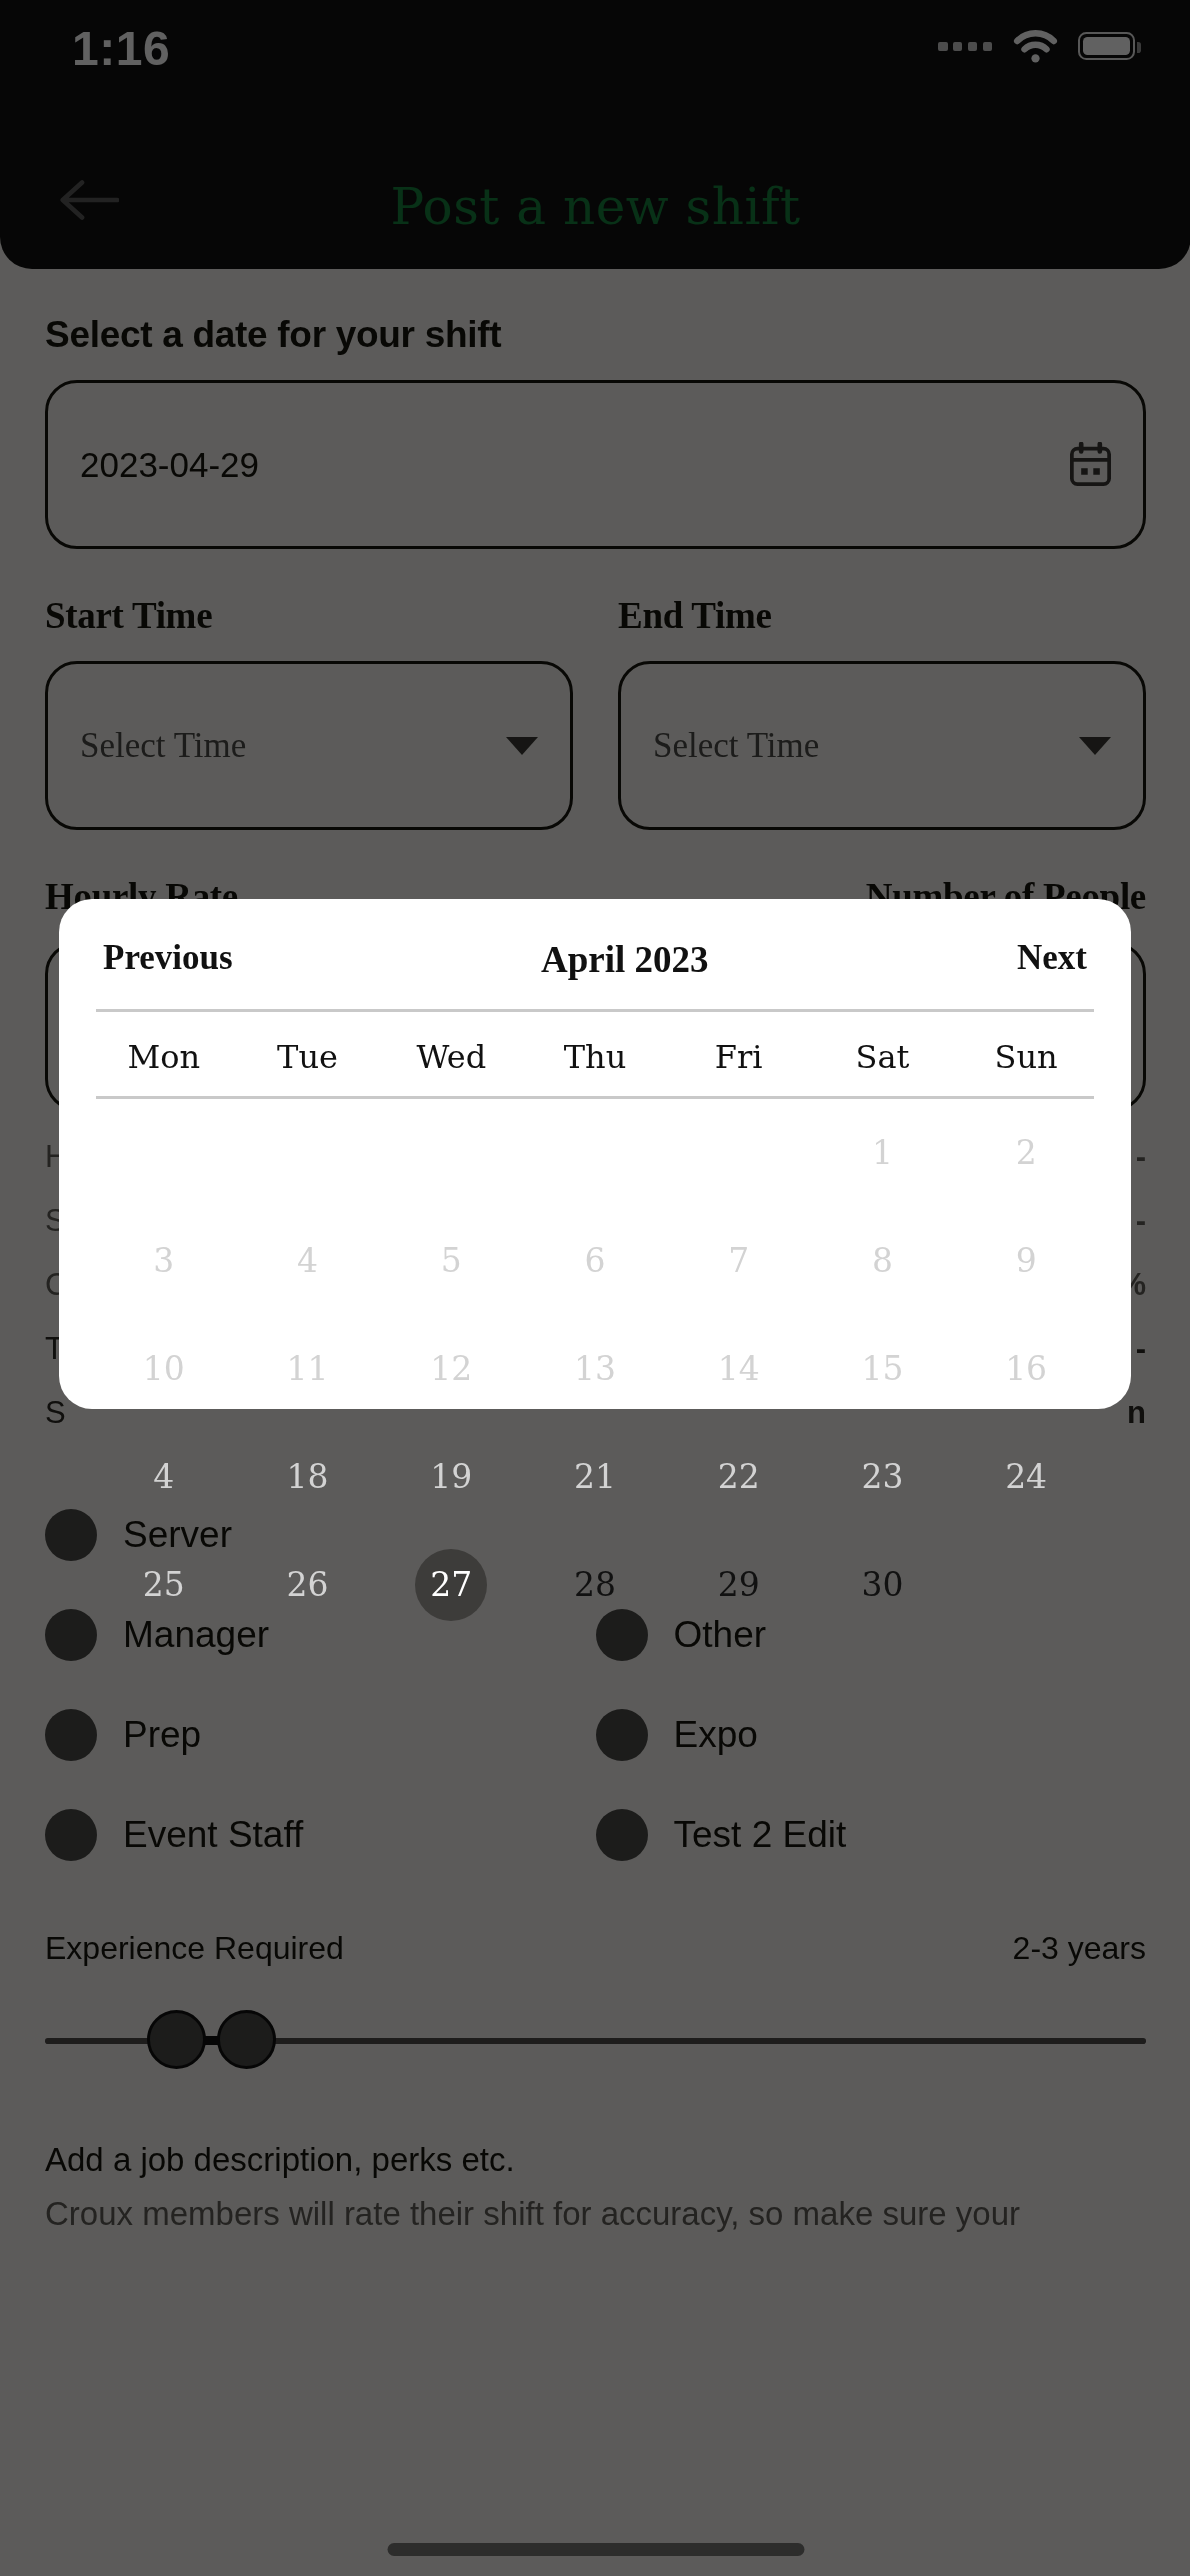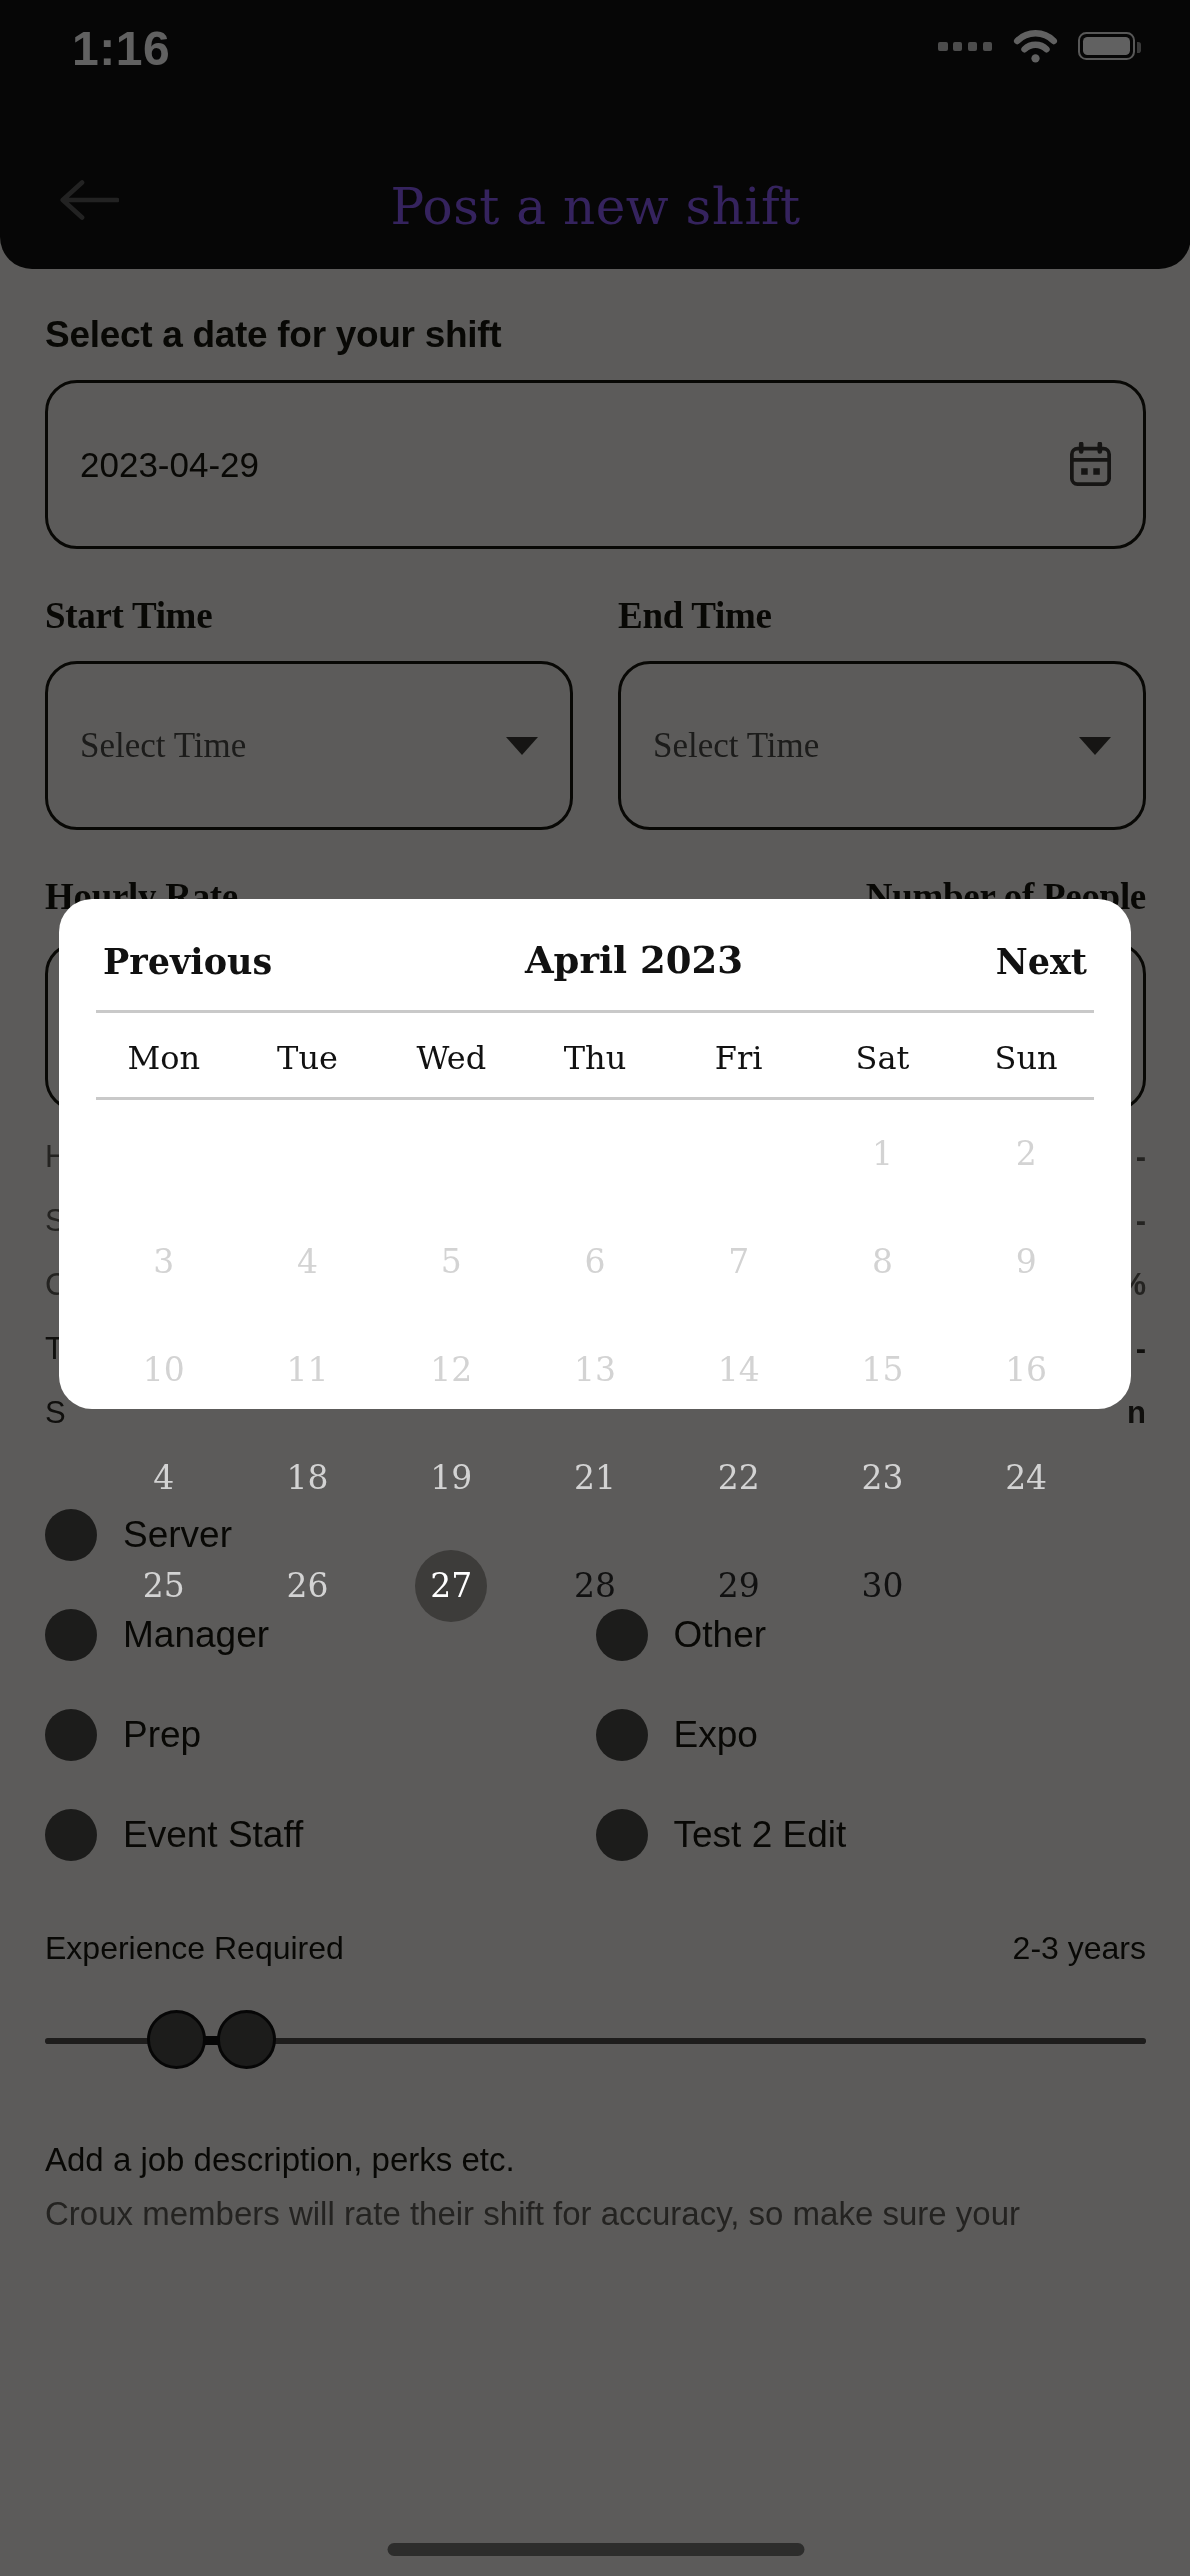--- a/index.html
+++ b/index.html
@@ -49,21 +49,21 @@
     background:#111110; border-radius:0 0 32px 32px;
     display:flex; align-items:flex-end; padding-bottom:32px;
   }
   .nav-back{
     position:absolute; left:52px; bottom:33px; width:72px; height:72px;
     display:flex; align-items:center; justify-content:center;
   }
   .nav-title{
     width:100%; text-align:center;
     font-family:"DejaVu Serif", serif;
-    color:#8b5cf6; font-size:50px; line-height:59px; letter-spacing:0.5px;
+    color:#15803d; font-size:50px; line-height:59px; letter-spacing:0.5px;
   }
 
   .content{ position:absolute; top:269px; left:0; width:1191px; padding:0 45px; }
   .sec-label{
     font-size:37px; font-weight:700; color:#17150f; letter-spacing:-0.3px;
     margin-top:45px;
   }
   .field{
     margin-top:24px; height:169px; border:3.7px solid #17150f; border-radius:32px;
     display:flex; align-items:center; padding:0 32px;
@@ -107,22 +107,23 @@
   
   #dim{ position:absolute; inset:0; background:rgba(0,0,0,.62); }
 
   
   #cal{
     position:absolute; left:59px; top:899px; width:1072px; height:510px;
     background:#fff; border-radius:33px; padding:0 33px;
     font-family:"DejaVu Serif", serif; color:#111;
   }
   .cal-head{
-    display:flex; align-items:flex-end; justify-content:space-between;
+    display:flex; align-items:flex-start; justify-content:space-between;
     padding:39px 11px 28px 11px;
+    font-family:Liberation Serif, serif;
   }
   .cal-nav{ font-size:35px; font-weight:700; color:#111; }
   .cal-month{ font-size:37px; font-weight:700; color:#111; }
   .cal-sep{ height:2.8px; background:#c9c9c9; margin:0 3.7px; }
   .cal-grid{ display:grid; grid-template-columns:repeat(7,1fr); }
   .cal-dow{ text-align:center; font-size:32px; padding:26px 0 20.4px; color:#111; }
   .cal-cell{
     height:108px; display:flex; align-items:center; justify-content:center;
     font-size:33px;
   }

